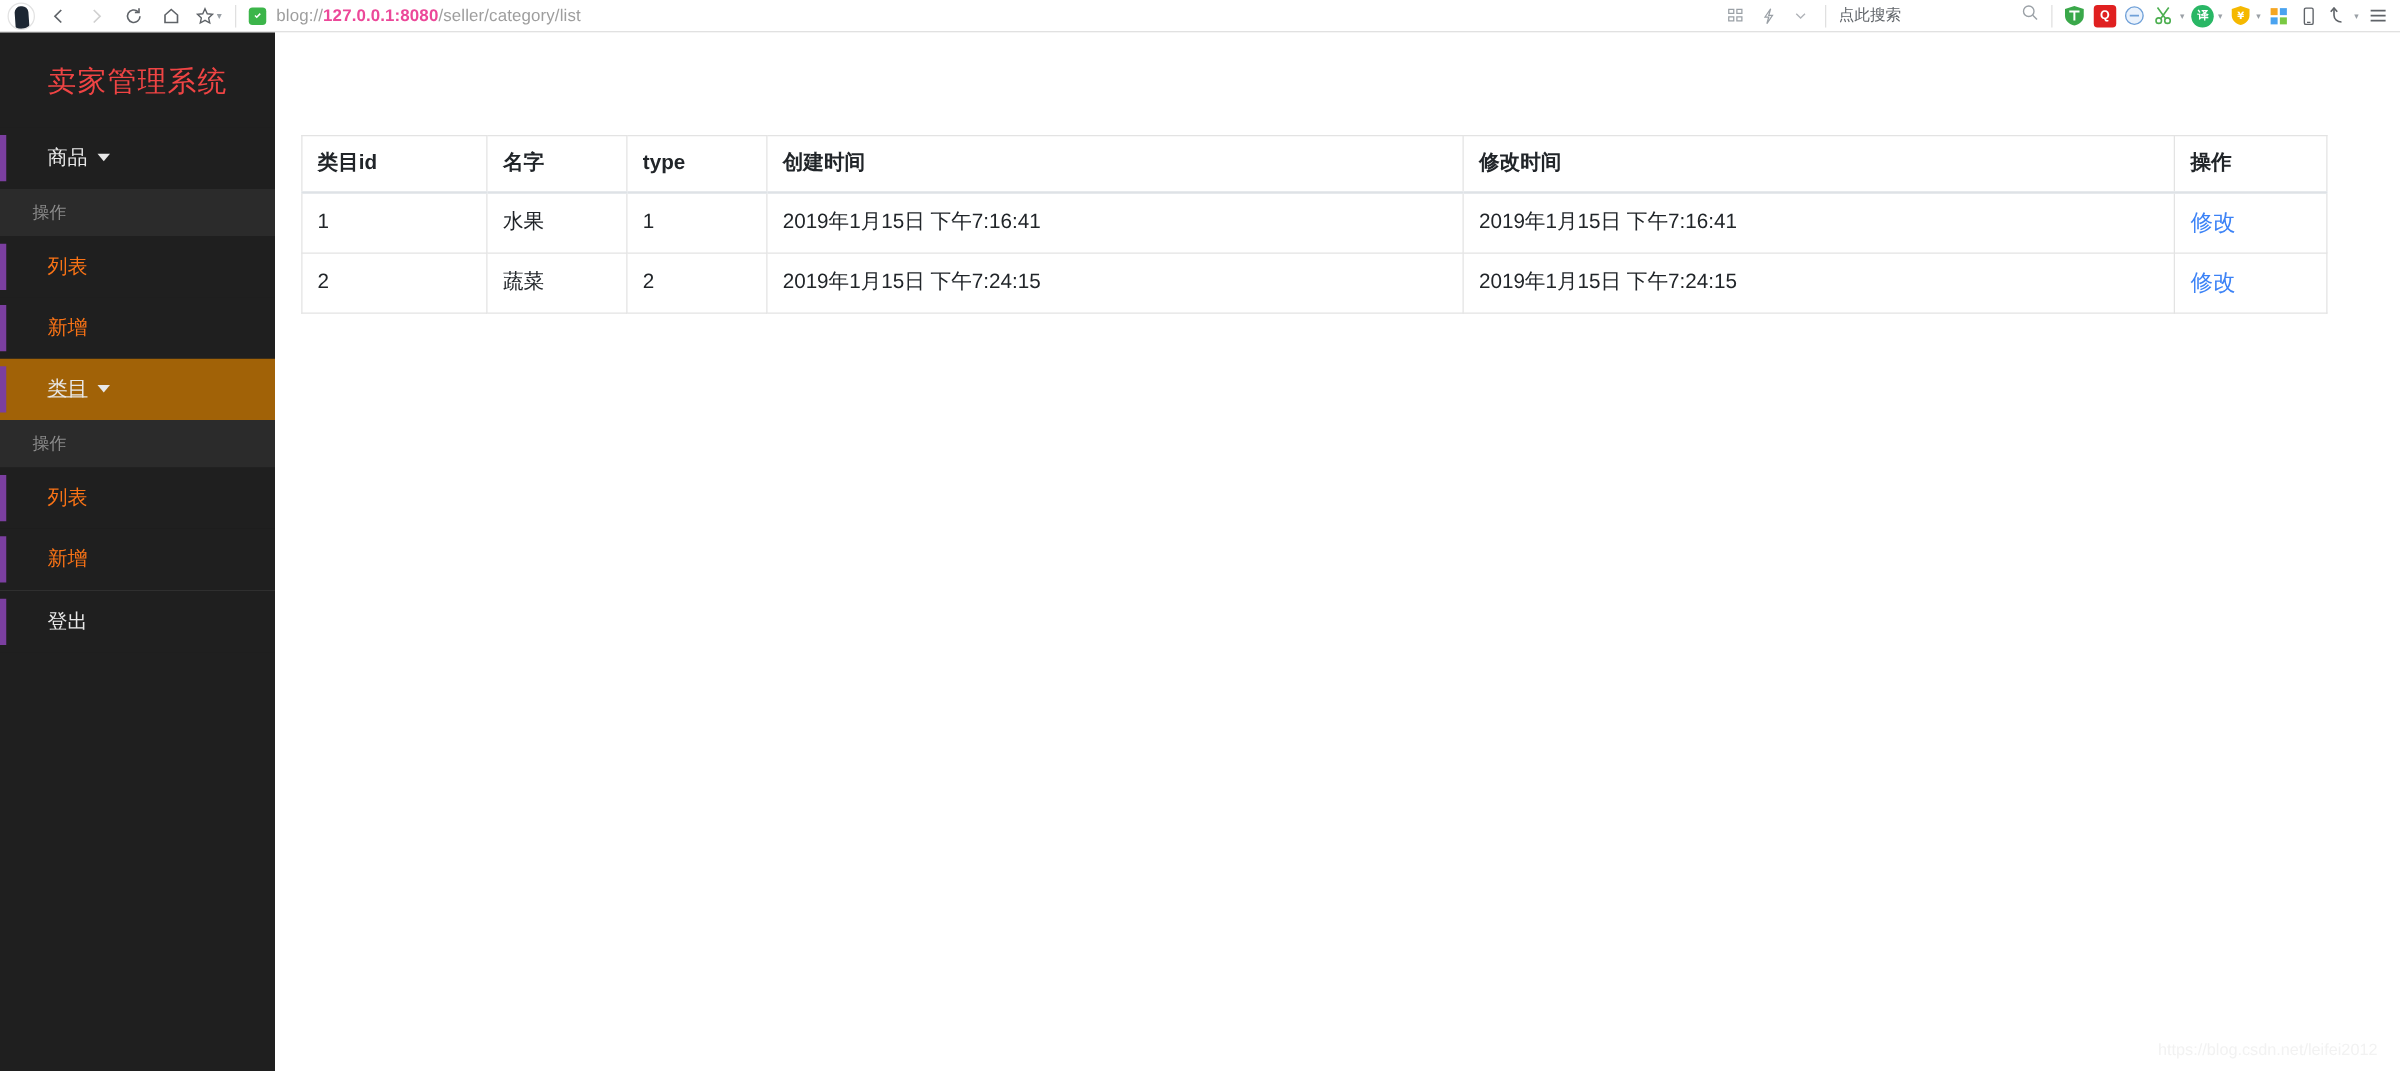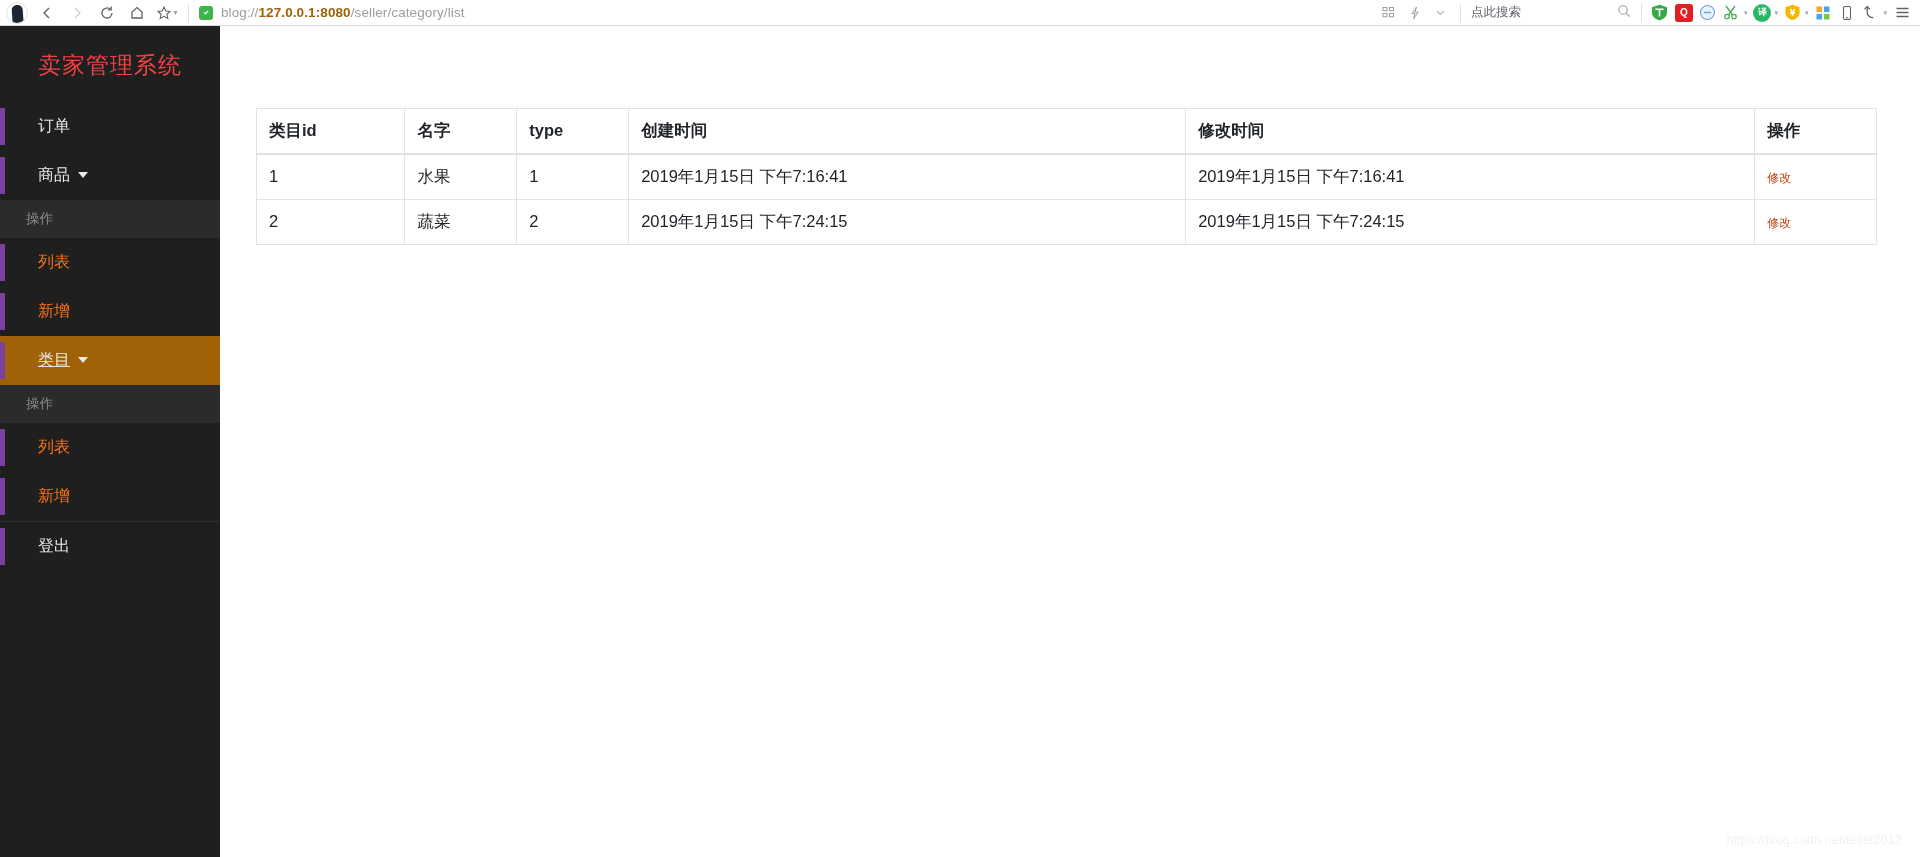--- a/index.html
+++ b/index.html
@@ -36,21 +36,21 @@
   .chrome-sep { width:1px; height:18px; background:#e0e0e0; margin:0 6px; flex:none; }
 
   #url-zone { display:flex; align-items:center; flex:none; margin-left:4px; }
   #ssl-badge {
     width:14px; height:14px; border-radius:3px; background:#3cb54a;
     display:flex; align-items:center; justify-content:center; flex:none;
     margin-right:8px;
   }
   #ssl-badge svg { display:block; }
   #url-text { font-size:13.5px; color:#9e9e9e; white-space:nowrap; letter-spacing:.1px; }
-  #url-text .host { color:#a16207; font-weight:bold; }
+  #url-text .host { color:#ec4899; font-weight:bold; }
 
   #chrome-right {
     margin-left:auto; display:flex; align-items:center; height:32px; padding-right:6px;
   }
   .mini-icon { width:26px; height:26px; display:flex; align-items:center; justify-content:center; cursor:pointer; }
   #search-box { display:flex; align-items:center; width:168px; height:20px; padding:0 4px; }
   #search-placeholder { font-size:12.5px; color:#5f6368; white-space:nowrap; }
   #search-mag { margin-left:auto; }
   .ext-icon {
     width:18px; height:18px; margin:0 3px; display:flex; align-items:center;
@@ -97,37 +97,37 @@
     background:#7b3fa0;
   }
   .nav-divider { height:1px; background:#2f2f2f; }
 
   
   #content {
     position:absolute; top:26px; left:220px; width:1700px; height:831px;
     background:#ffffff; overflow:hidden;
   }
   #data-table {
-    position:absolute; top:82px; left:36px; width:1621px;
+    position:absolute; top:82px; left:21px; width:1621px;
     border-collapse:collapse; table-layout:fixed;
   }
   #data-table th, #data-table td {
     border:1px solid #e3e3e3; padding:10px 12px;
     font-size:16.5px; color:#212529; text-align:left; vertical-align:middle;
     line-height:1.45; white-space:nowrap; overflow:hidden;
   }
   #data-table th { font-weight:bold; border-bottom:2px solid #dee2e6; }
   #data-table td { font-weight:normal; }
   .col-id   { width:122px; }
   .col-name { width:92px; }
   .col-type { width:92px; }
   .col-ct   { width:458px; }
   .col-ut   { width:468px; }
   .col-op   { width:100px; }
-  .edit-link { color:#c2410c; text-decoration:none; cursor:pointer; font-size:12px; }
+  .edit-link { color:#3b82f6; text-decoration:none; cursor:pointer; font-size:18px; }
 
   #watermark {
     position:absolute; right:18px; bottom:10px;
     font-size:13px; color:#f2f2f2; white-space:nowrap; user-select:none;
   }
 </style>
 </head>
 <body>
 
 <div id="browser-bar">
@@ -275,23 +275,20 @@
         </svg>
     </div>
   </div>
 </div>
 
 <div id="sidebar">
   <div id="brand-title">卖家管理系统</div>
 
   <div style="height:22px;"></div>
 
-  <div class="nav-item">
-    <span>订单</span>
-  </div>
 
   <div class="nav-item">
     <span>商品</span>
     <span class="caret"></span>
   </div>
 
   <div class="nav-section-label">
     <span>操作</span>
   </div>
 

